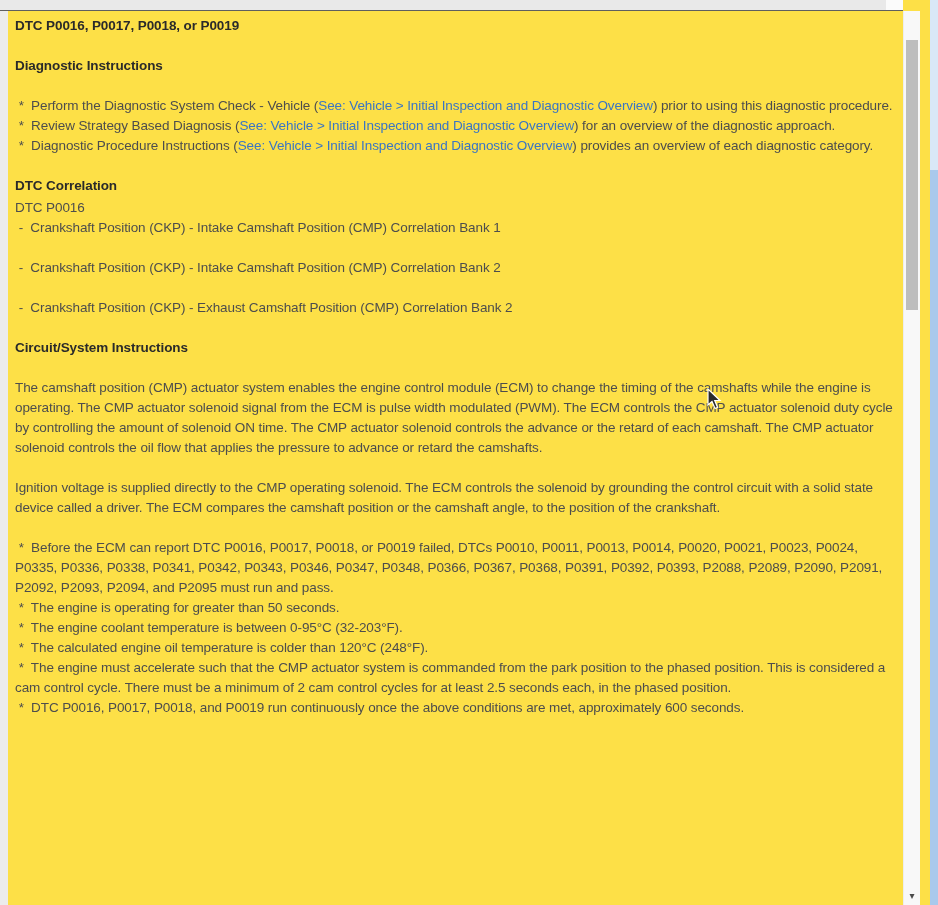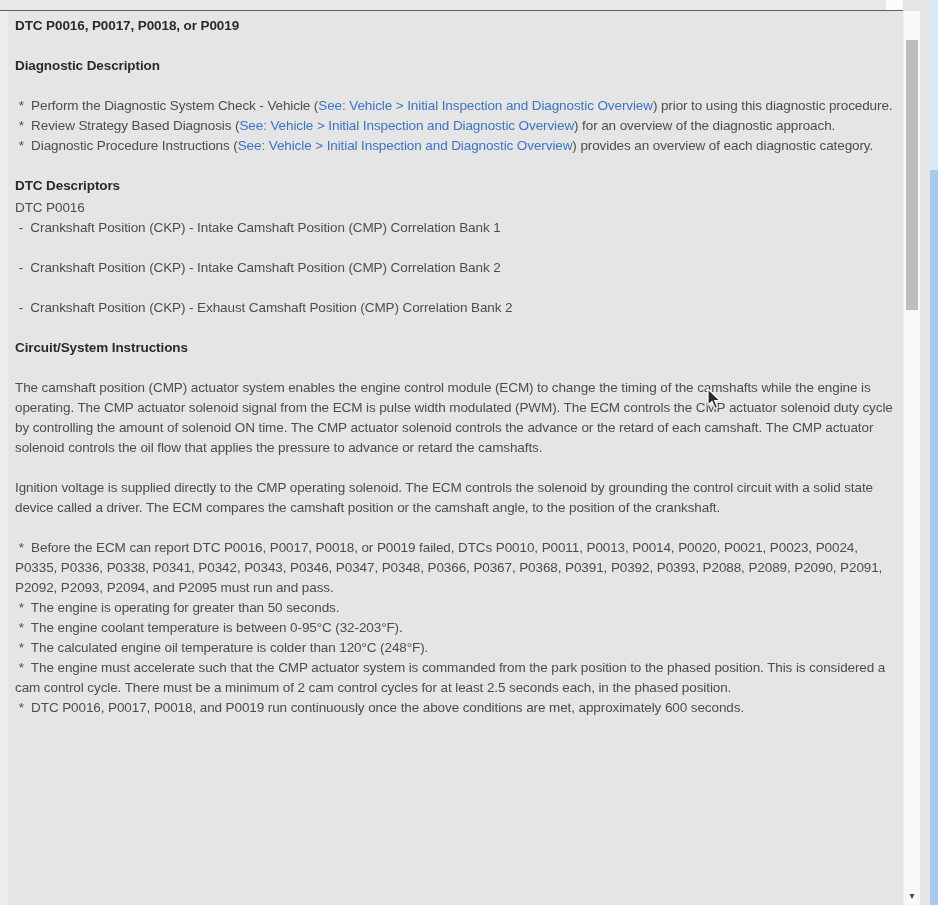--- a/index.html
+++ b/index.html
@@ -1,21 +1,21 @@
 <!DOCTYPE html>
 <html><head>
 <meta charset="utf-8">
 <style>
   html,body{margin:0;padding:0;}
   body{
     width:938px;height:905px;overflow:hidden;position:relative;
     background:#ffffff;
     font-family:"Liberation Sans","DejaVu Sans",sans-serif;
   }
-  .screen{position:absolute;inset:0;width:938px;height:905px;overflow:hidden;background:#e5e5e5;}
+  .screen{position:absolute;inset:0;width:938px;height:905px;overflow:hidden;background:#fde047;}
 
   
   .top-bar{
     position:absolute;left:0;top:0;width:903px;height:10px;
     background:#e9e9e9;border-bottom:1.5px solid #5f5f5f;
   }
   .top-bar-notch{
     position:absolute;right:0;top:0;width:17px;height:10px;background:#fbfbfb;
   }
 
@@ -69,23 +69,23 @@
 <div class="screen">
 
   <div class="top-bar">
     <div class="top-bar-notch"></div>
   </div>
 
   <div class="left-strip"></div>
 
   <div class="content">
       <div class="blk h">DTC P0016, P0017, P0018, or P0019</div>
-      <div class="blk h">Diagnostic Description</div>
+      <div class="blk h">Diagnostic Instructions</div>
       <div class="blk body"><div class="line"><span> *  Perform the Diagnostic System Check - Vehicle (</span><a class="link">See: Vehicle &gt; Initial Inspection and Diagnostic Overview</a><span>) prior to using this diagnostic procedure.</span></div><div class="line"><span> *  Review Strategy Based Diagnosis (</span><a class="link">See: Vehicle &gt; Initial Inspection and Diagnostic Overview</a><span>) for an overview of the diagnostic approach.</span></div><div class="line"><span> *  Diagnostic Procedure Instructions (</span><a class="link">See: Vehicle &gt; Initial Inspection and Diagnostic Overview</a><span>) provides an overview of each diagnostic category.</span></div></div>
-      <div class="blk h tight">DTC Descriptors</div>
+      <div class="blk h tight">DTC Correlation</div>
       <div class="blk body flush"><div class="line">DTC P0016</div><div class="line"> -  Crankshaft Position (CKP) - Intake Camshaft Position (CMP) Correlation Bank 1</div></div>
       <div class="blk body"><div class="line"> -  Crankshaft Position (CKP) - Intake Camshaft Position (CMP) Correlation Bank 2</div></div>
       <div class="blk body"><div class="line"> -  Crankshaft Position (CKP) - Exhaust Camshaft Position (CMP) Correlation Bank 2</div></div>
       <div class="blk h">Circuit/System Instructions</div>
       <div class="blk body">The camshaft position (CMP) actuator system enables the engine control module (ECM) to change the timing of the camshafts while the engine is operating. The CMP actuator solenoid signal from the ECM is pulse width modulated (PWM). The ECM controls the CMP actuator solenoid duty cycle by controlling the amount of solenoid ON time. The CMP actuator solenoid controls the advance or the retard of each camshaft. The CMP actuator solenoid controls the oil flow that applies the pressure to advance or retard the camshafts.</div>
       <div class="blk body">Ignition voltage is supplied directly to the CMP operating solenoid. The ECM controls the solenoid by grounding the control circuit with a solid state device called a driver. The ECM compares the camshaft position or the camshaft angle, to the position of the crankshaft.</div>
       <div class="blk body"><div class="line"> *  Before the ECM can report DTC P0016, P0017, P0018, or P0019 failed, DTCs P0010, P0011, P0013, P0014, P0020, P0021, P0023, P0024, P0335, P0336, P0338, P0341, P0342, P0343, P0346, P0347, P0348, P0366, P0367, P0368, P0391, P0392, P0393, P2088, P2089, P2090, P2091, P2092, P2093, P2094, and P2095 must run and pass.</div><div class="line"> *  The engine is operating for greater than 50 seconds.</div><div class="line"> *  The engine coolant temperature is between 0-95°C (32-203°F).</div><div class="line"> *  The calculated engine oil temperature is colder than 120°C (248°F).</div><div class="line"> *  The engine must accelerate such that the CMP actuator system is commanded from the park position to the phased position. This is considered a cam control cycle. There must be a minimum of 2 cam control cycles for at least 2.5 seconds each, in the phased position.</div><div class="line"> *  DTC P0016, P0017, P0018, and P0019 run continuously once the above conditions are met, approximately 600 seconds.</div></div>
     </div>
 
   <div class="inner-scrollbar">

